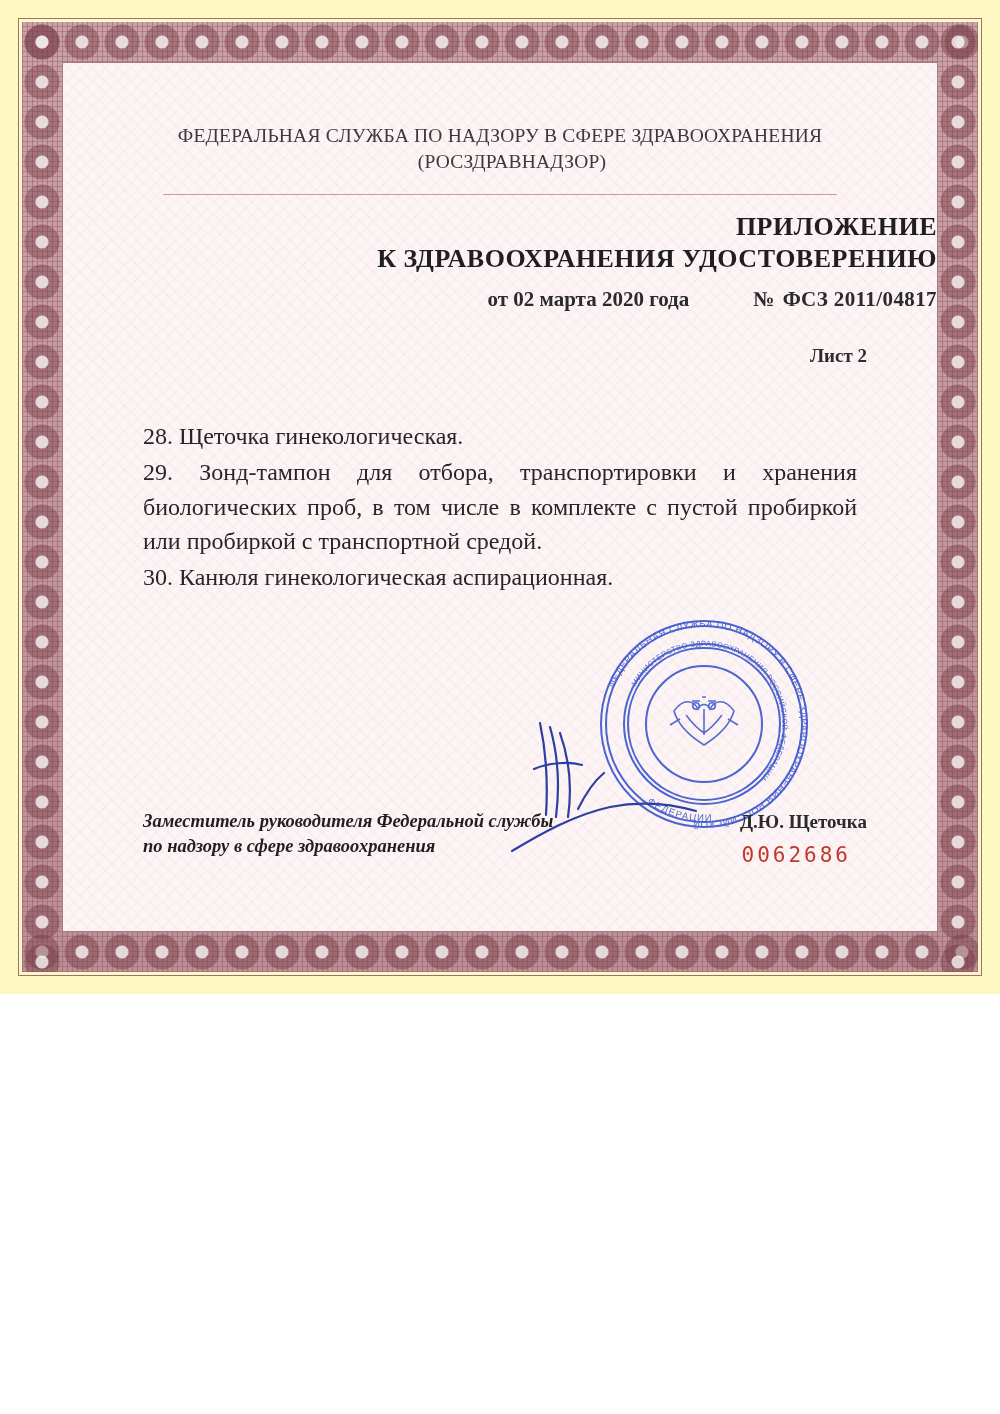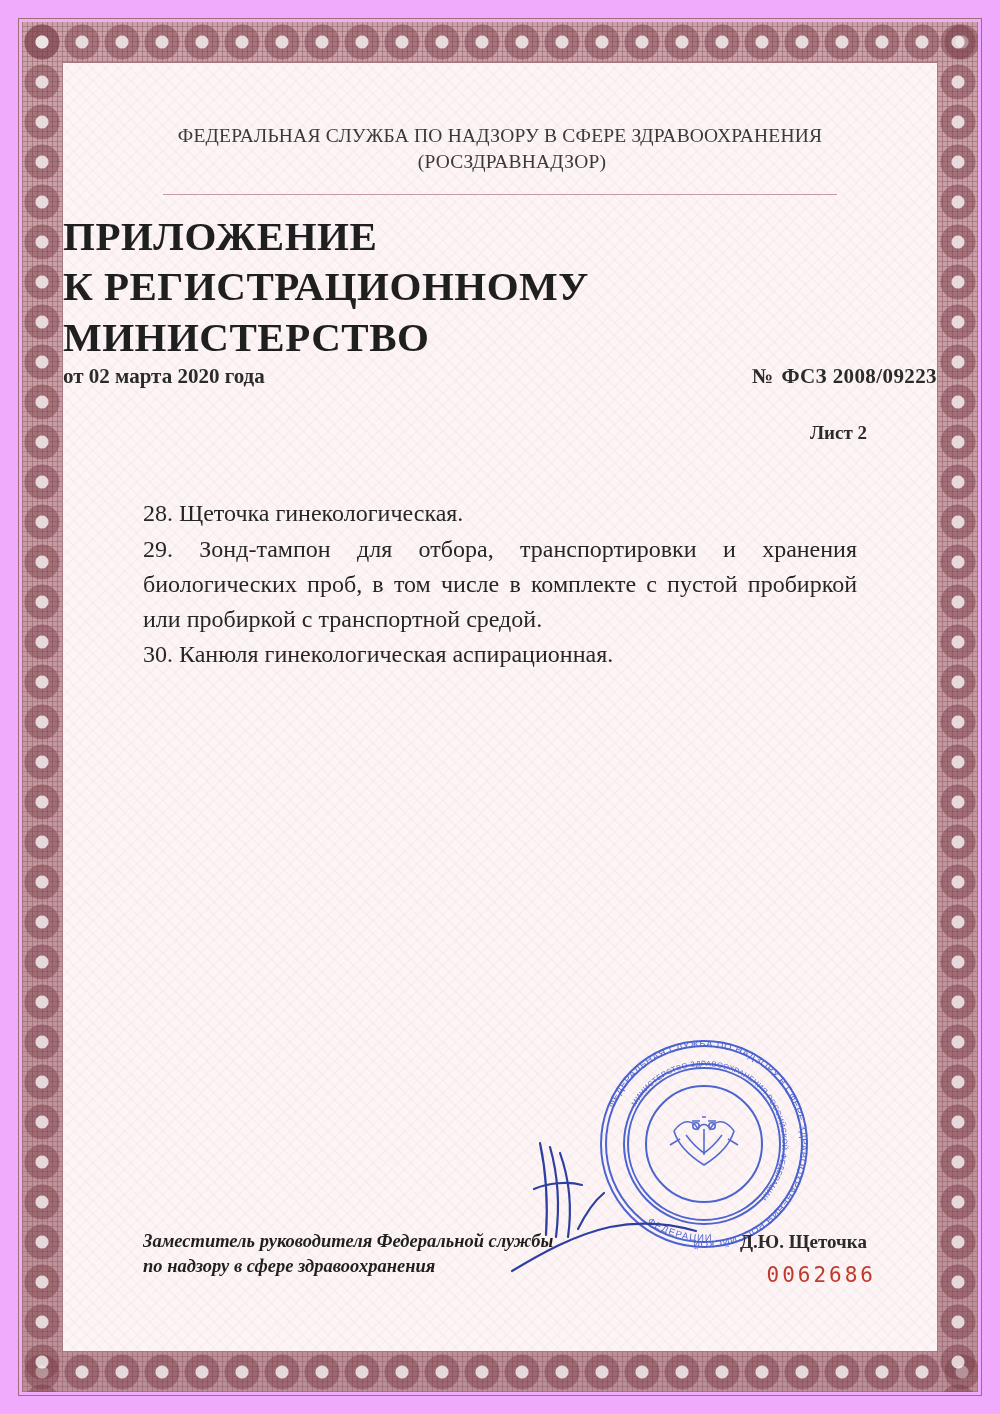--- a/index.html
+++ b/index.html
@@ -3,23 +3,23 @@
 <meta charset="utf-8">
 <style>
   html, body {
     margin: 0;
     padding: 0;
     background: #ffffff;
   }
   .page {
     position: relative;
     width: 1000px;
-    height: 1414px;
+    height: 994px;
     margin: 0 auto;
-    background: #f0abfc;
+    background: #fef9c3;
     overflow: hidden;
     font-family: "Liberation Serif", serif;
     color: #2b2b2b;
   }
 
   
   .border-outer {
     position: absolute;
     left: 18px; top: 18px; right: 18px; bottom: 18px;
     border: 1px solid #9c6f77;
@@ -105,36 +105,36 @@
     color: #3a3a3a;
   }
   .agency .line2 { display: block; padding-left: 24px; }
 
   .rule {
     margin: 18px 100px 0 100px;
     border-top: 1px solid #c79aa2;
   }
 
   .title {
-    text-align: left;
+    text-align: right;
     margin-top: 16px;
     font-weight: bold;
-    font-size: 41px;
+    font-size: 26px;
     line-height: 1.24;
     letter-spacing: 0.5px;
     color: #1f1f1f;
   }
   .title .t2, .title .t3 { display: block; }
 
   .daterow {
     display: flex;
-    justify-content: space-between;
+    justify-content: flex-end;
     align-items: baseline;
     gap: 64px;
-    margin-top: 1px;
+    margin-top: 12px;
     font-weight: bold;
     font-size: 21px;
   }
   .daterow .num { letter-spacing: 0.4px; }
   .daterow .numsym { margin-right: 8px; }
 
   .sheet {
     text-align: right;
     margin-top: 33px;
     margin-right: 70px;
@@ -170,21 +170,21 @@
   .sig-name {
     position: absolute;
     right: 10px;
     bottom: 26px;
     font-weight: bold;
     font-size: 19px;
     white-space: nowrap;
   }
   .serial {
     position: absolute;
-    right: 1px;
+    right: 26px;
     bottom: -8px;
     color: #c0392b;
     font-family: "DejaVu Sans Mono", monospace;
     font-size: 21px;
     letter-spacing: 3px;
   }
 
   
   .stamp {
     position: absolute;
@@ -221,27 +221,27 @@
 
     <div class="agency">
       <span>ФЕДЕРАЛЬНАЯ СЛУЖБА ПО НАДЗОРУ В СФЕРЕ ЗДРАВООХРАНЕНИЯ</span>
       <span class="line2">(РОСЗДРАВНАДЗОР)</span>
     </div>
 
     <div class="rule"></div>
 
     <div class="title">
       <span>ПРИЛОЖЕНИЕ</span>
-      <span class="t2">К РЕГИСТРАЦИОННОМУ МИНИСТЕРСТВО</span>
+      <span class="t2">К ЗДРАВООХРАНЕНИЯ УДОСТОВЕРЕНИЮ</span>
     </div>
 
     <div class="daterow">
       <span>от  02 марта 2020 года</span>
       <span class="num">
-        <span class="numsym">№</span><span>ФСЗ 2008/09223</span>
+        <span class="numsym">№</span><span>ФСЗ 2011/04817</span>
       </span>
     </div>
 
     <div class="sheet">Лист  2</div>
 
     <div class="body-text">
       <p>28. Щеточка гинекологическая.</p>
       <p>29. Зонд-тампон для отбора, транспортировки и хранения биологических проб, в том числе в комплекте с пустой пробиркой или пробиркой с транспортной средой.</p>
       <p>30. Канюля гинекологическая аспирационная.</p>
     </div>

